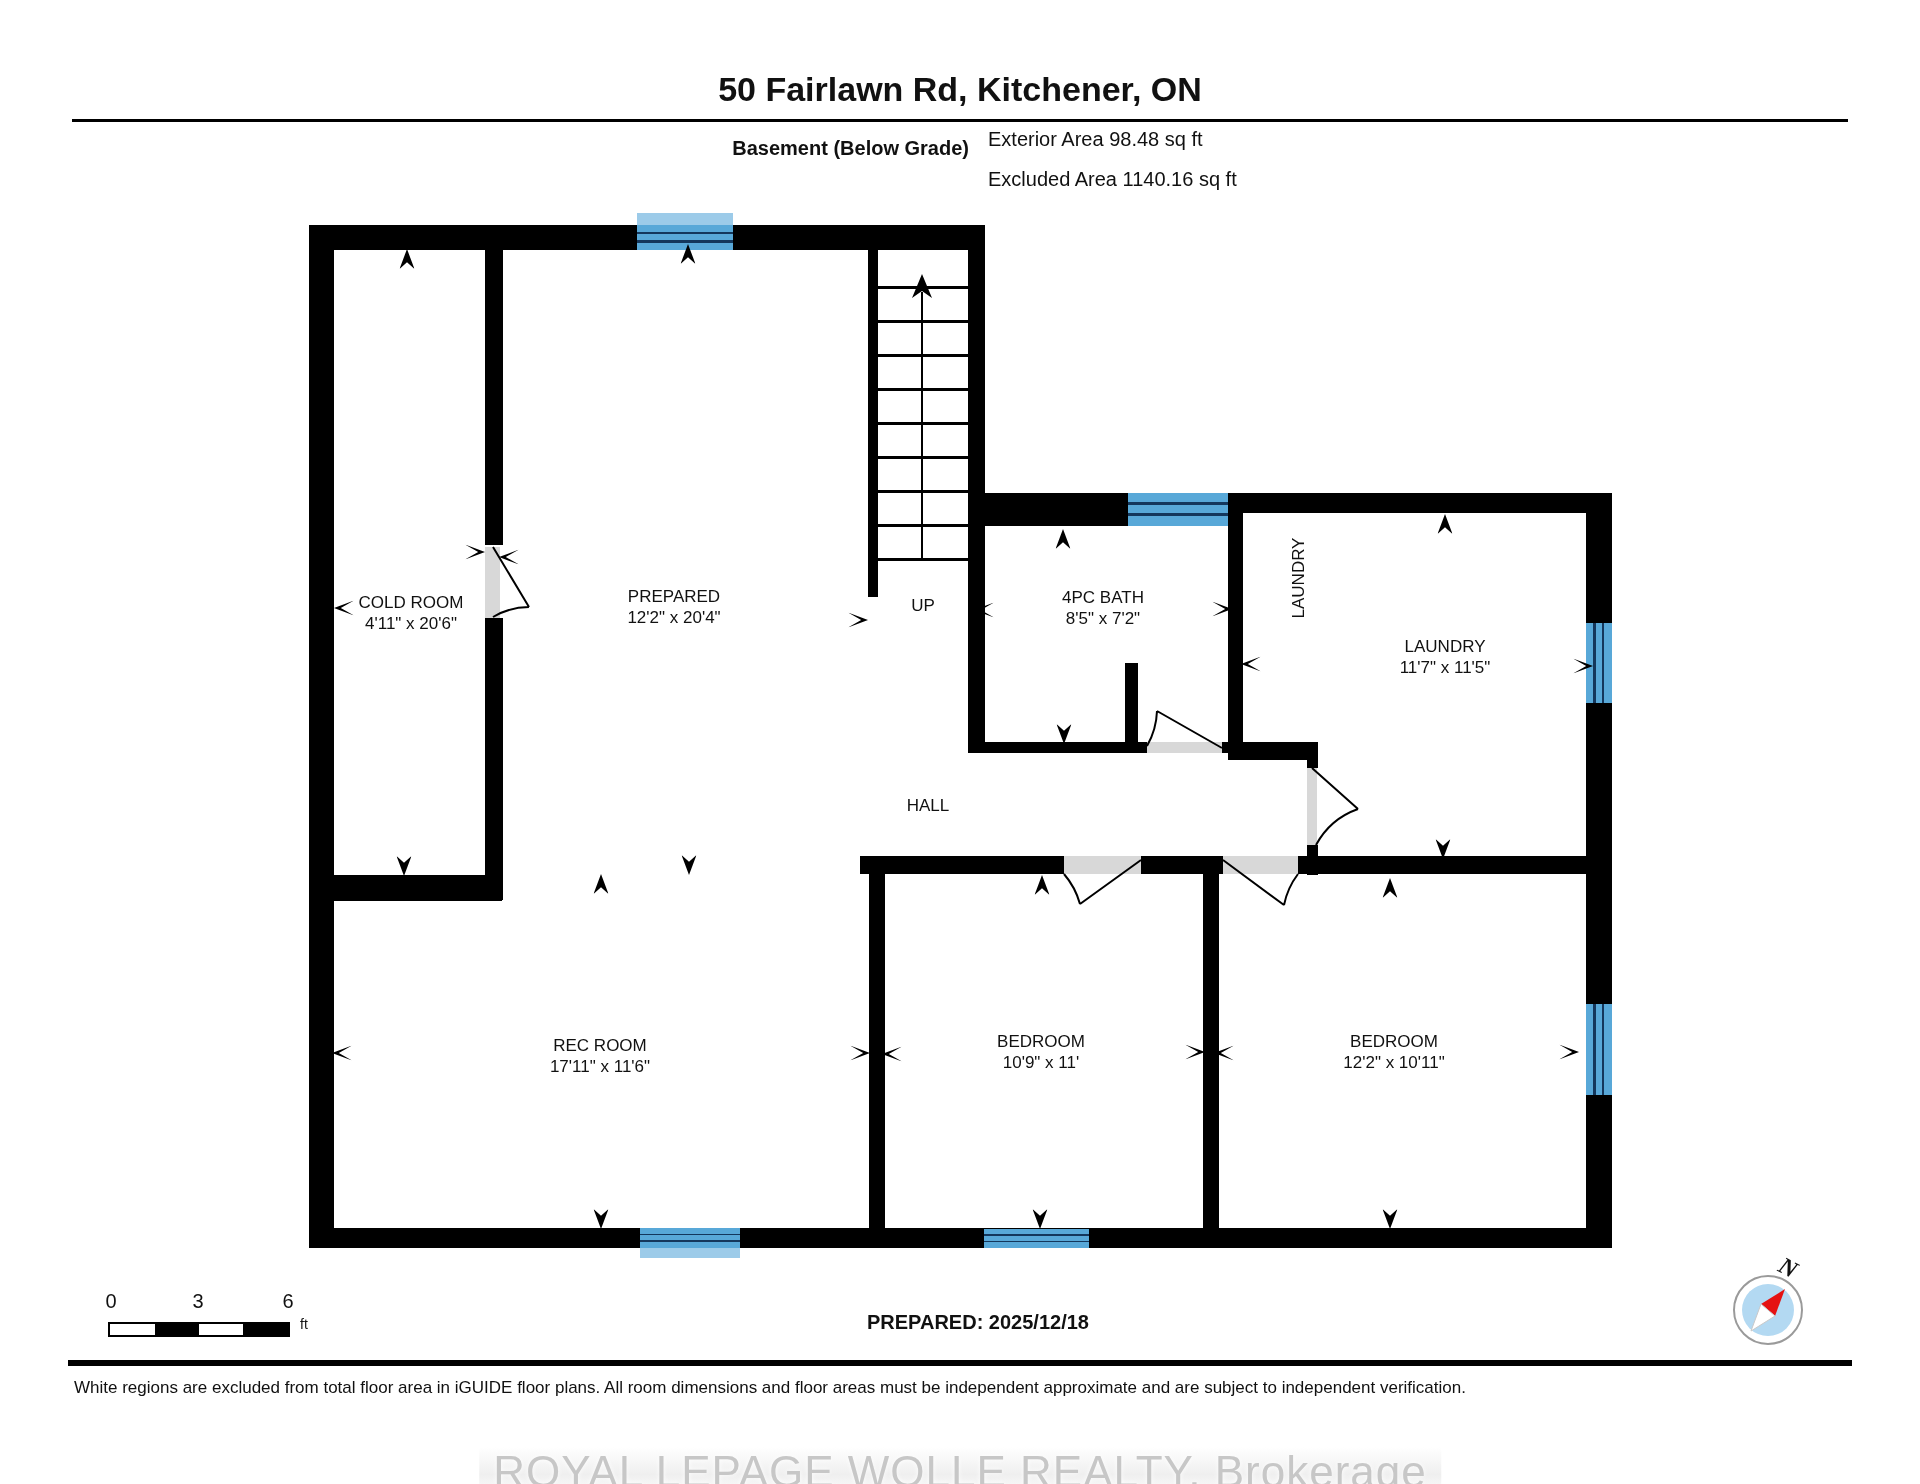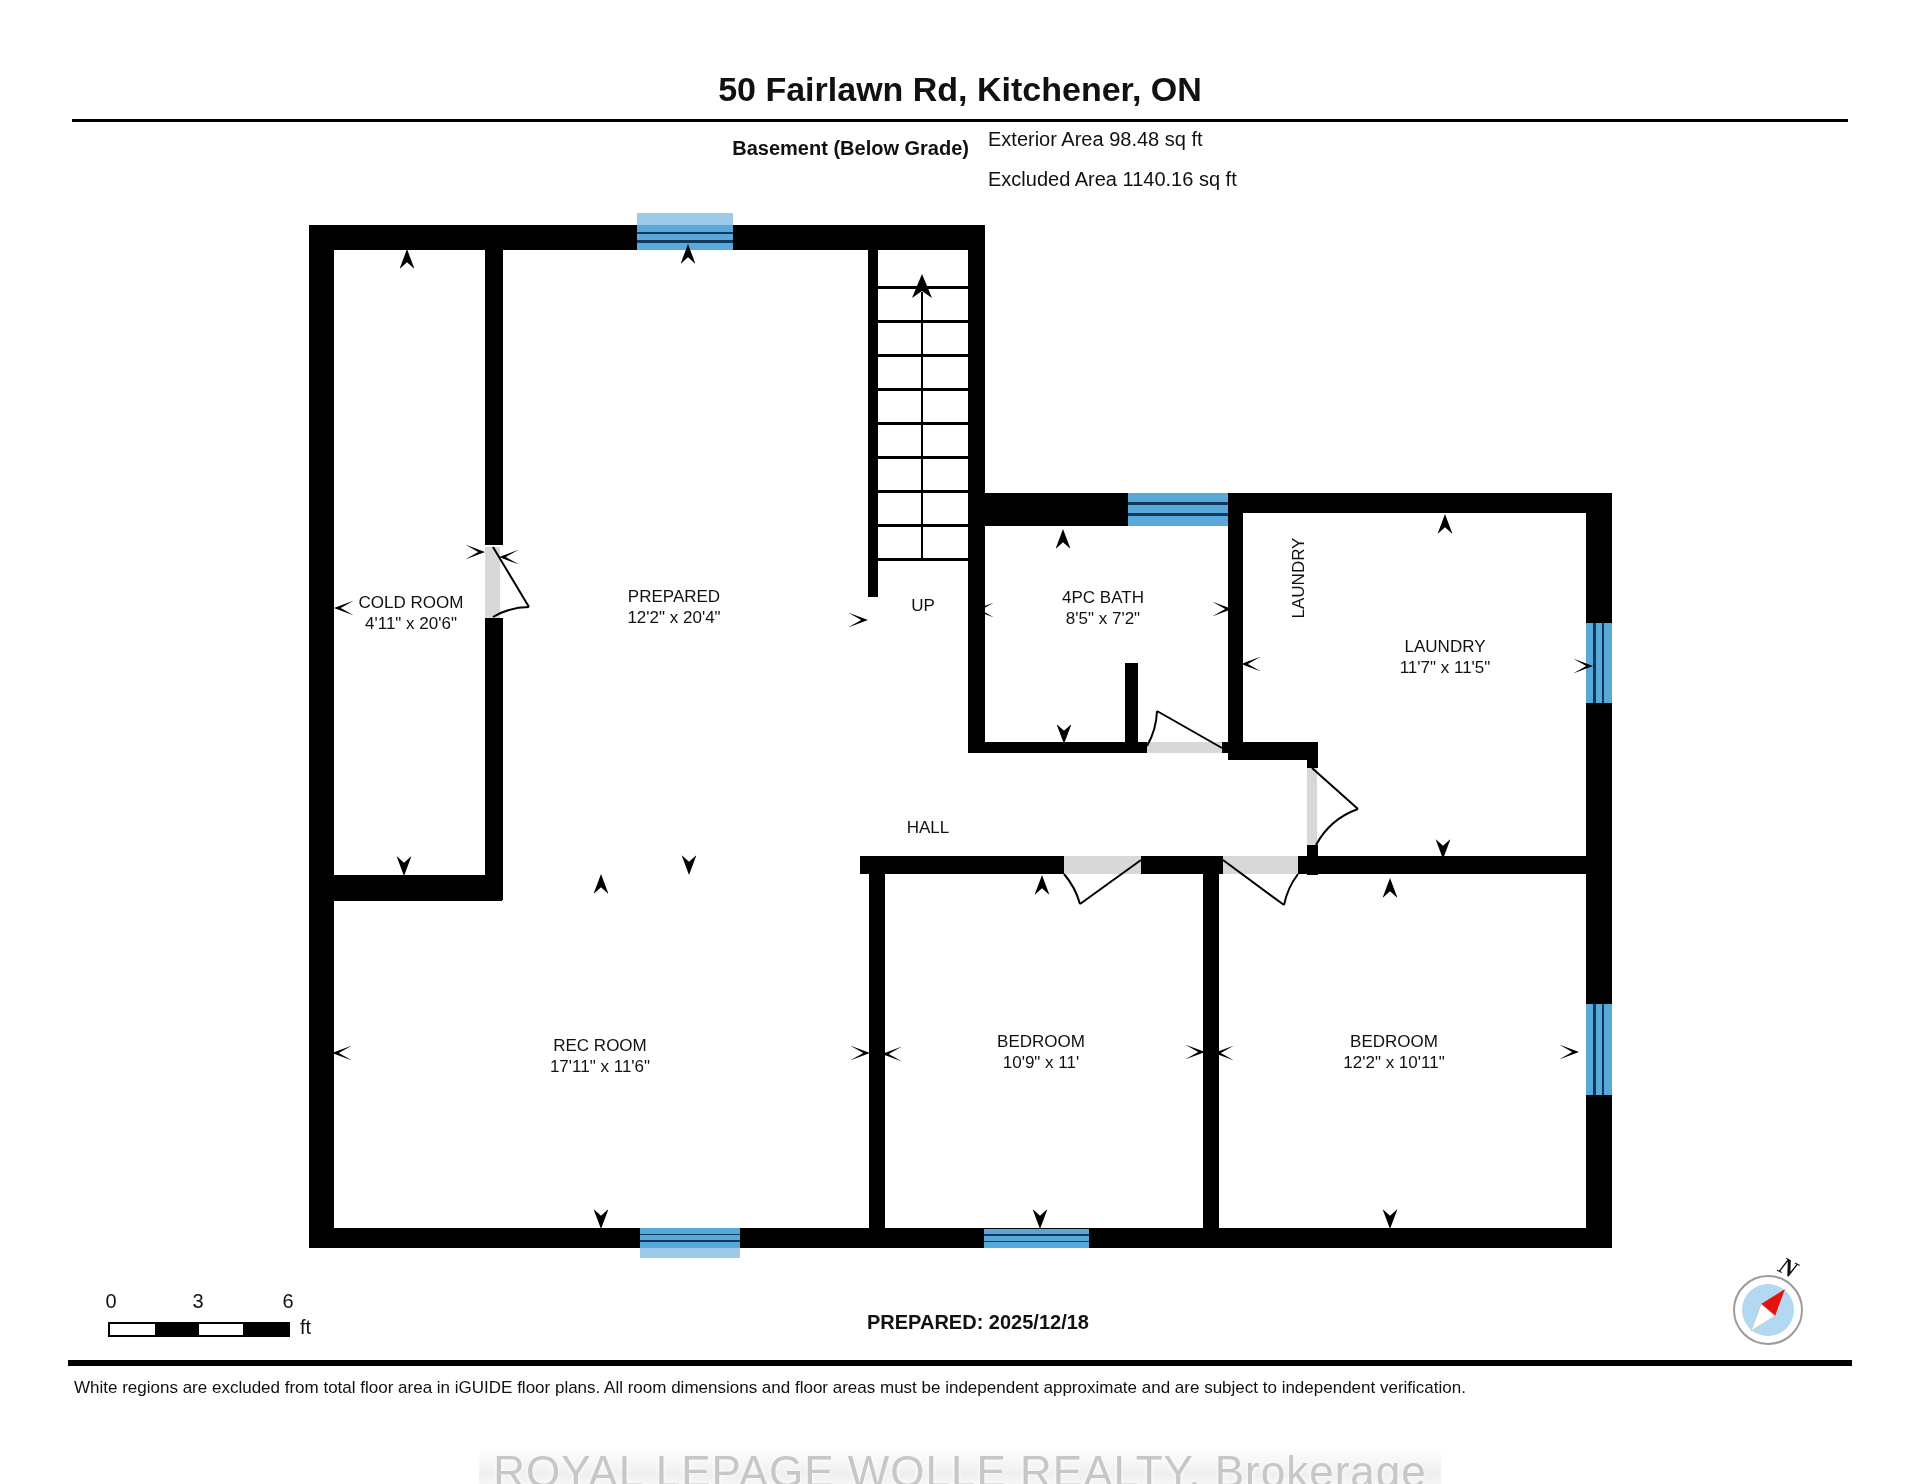--- a/index.html
+++ b/index.html
@@ -30,21 +30,21 @@
   .dart{position:absolute;background:#000;transform:translate(-50%,-50%);}
   .d-up   {width:15px;height:20px;clip-path:polygon(50% 0,100% 100%,50% 66%,0 100%);}
   .d-down {width:15px;height:20px;clip-path:polygon(50% 100%,100% 0,50% 34%,0 0);}
   .d-left {width:20px;height:15px;clip-path:polygon(0 50%,100% 0,34% 50%,100% 100%);}
   .d-right{width:20px;height:15px;clip-path:polygon(100% 50%,0 0,66% 50%,0 100%);}
   .overlay{position:absolute;left:0;top:0;pointer-events:none;}
   
   .scale-num{position:absolute;font-size:20px;transform:translateX(-50%);}
   .scale-bar{position:absolute;left:108px;top:1322px;width:178px;height:11px;
      border:2px solid #000;background:linear-gradient(to right,#fff 0 25%,#000 25% 50%,#fff 50% 75%,#000 75% 100%);}
-  .ft-label{position:absolute;left:300px;top:1316px;font-size:20px;}
+  .ft-label{position:absolute;left:300px;top:1316px;font-size:14px;}
   .prepared{position:absolute;left:867px;top:1311px;font-size:20px;font-weight:bold;white-space:nowrap;}
   .compass-n{position:absolute;left:1788px;top:1268px;transform:translate(-50%,-50%) rotate(28deg);
      font-family:"Liberation Serif", serif;font-style:italic;font-weight:600;font-size:24px;}
   .disclaimer{position:absolute;left:74px;top:1378px;font-size:17px;white-space:nowrap;}
   .watermark{position:absolute;left:50%;top:1402px;transform:translateX(-50%);
      font-size:44px;color:#c7c7c7;letter-spacing:1px;white-space:nowrap;
      text-shadow:0 0 5px #ffffff;background:linear-gradient(to bottom,#fff,#efefef 55%,#fff);
      padding:0 14px;margin-top:45px;}
 </style>
 </head>
@@ -123,21 +123,21 @@
   <div>4PC BATH</div>
   <div>8'5" x 7'2"</div>
 </div>
 <div class="room-label vert" style="left:1298px;top:578px;">
   <div>LAUNDRY</div>
 </div>
 <div class="room-label" style="left:1445px;top:657px;">
   <div>LAUNDRY</div>
   <div>11'7" x 11'5"</div>
 </div>
-<div class="room-label" style="left:928px;top:827px;">
+<div class="room-label" style="left:928px;top:805px;">
   <div>HALL</div>
 </div>
 <div class="room-label" style="left:600px;top:1056px;">
   <div>REC ROOM</div>
   <div>17'11" x 11'6"</div>
 </div>
 <div class="room-label" style="left:1041px;top:1052px;">
   <div>BEDROOM</div>
   <div>10'9" x 11'</div>
 </div>

